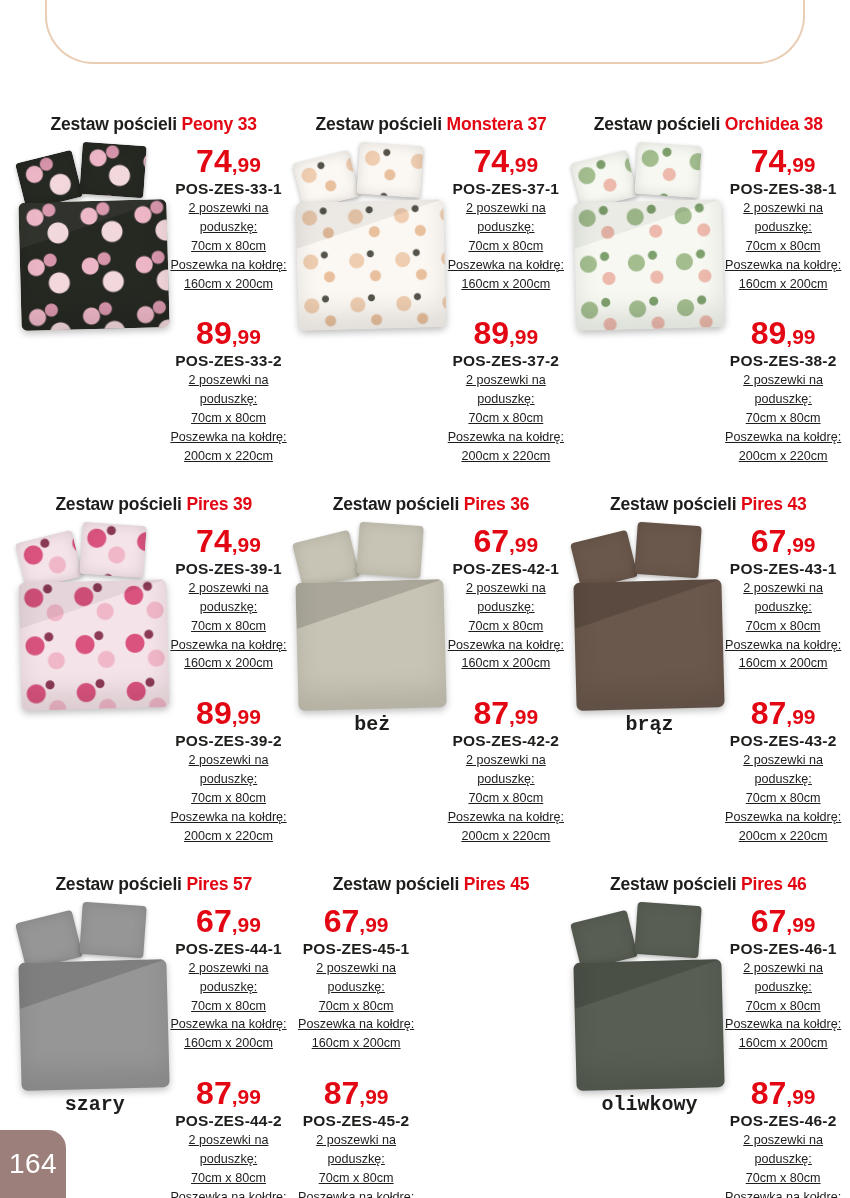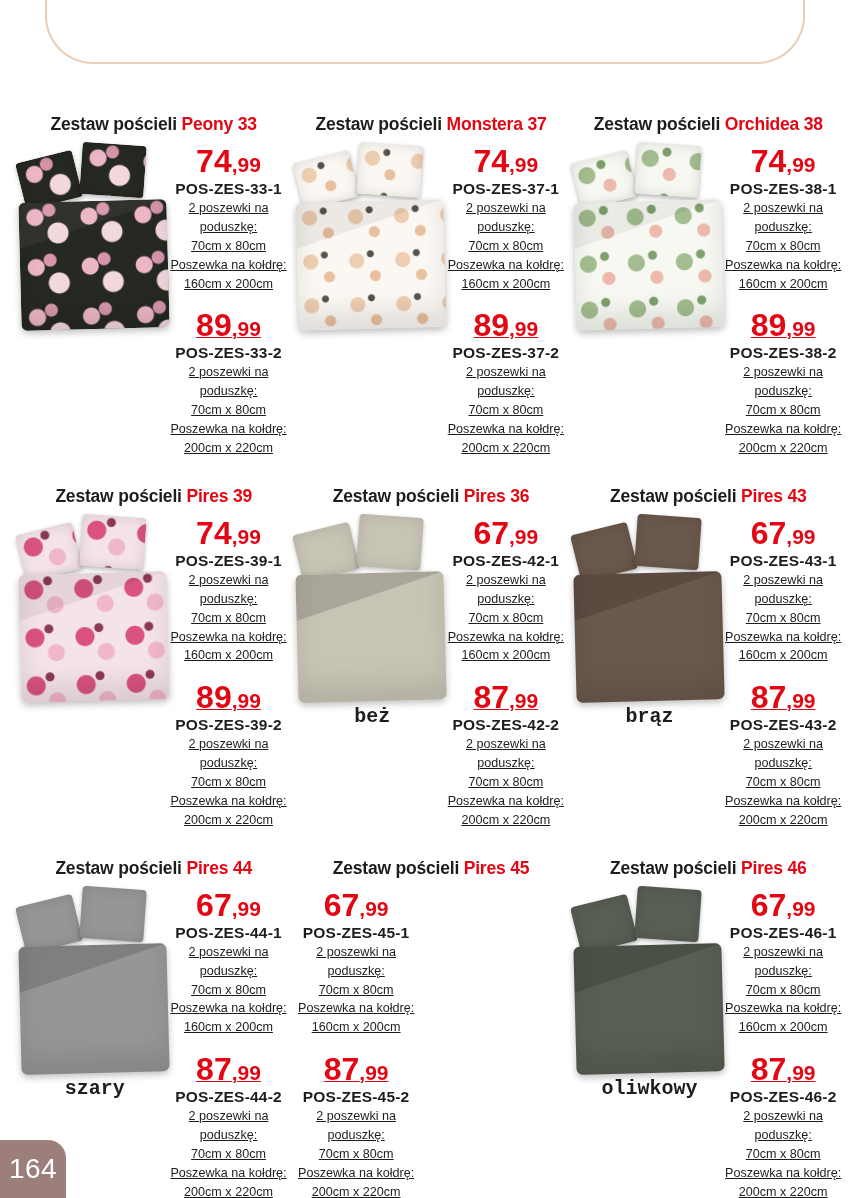--- a/index.html
+++ b/index.html
@@ -34,21 +34,21 @@
   .set-prefix::after{content:"\00a0";}
   .set-name{color:#e30613;}
   .card-body{display:flex;align-items:flex-start;}
   .photo-wrap{width:56%;display:flex;flex-direction:column;align-items:center;}
   .pricing{width:44%;text-align:center;padding-top:2px;}
   .price{color:#e30613;font-weight:bold;line-height:1;margin-top:2px;}
   .price .zl{font-size:32px;}
   .price .gr{font-size:21px;}
   .sku{font-size:15.5px;font-weight:bold;margin-top:3px;letter-spacing:.2px;}
   .spec{font-size:12.6px;line-height:1.5;color:#1d1d1b;margin-top:1px;text-decoration:underline;}
-  .price.second{margin-top:16px;text-decoration:underline;}
+  .price.second{margin-top:24px;}
   .color-label{font-size:20px;font-weight:bold;margin-top:2px;color:#1d1d1b;font-family:Liberation Mono, monospace;}
   
   .bed{position:relative;width:152px;height:190px;--fab:#ccc;--fold:rgba(0,0,0,.15);}
   .pillow{position:absolute;background:var(--fab);border-radius:4px;
     box-shadow:0 2px 4px rgba(0,0,0,.28), inset 0 0 14px rgba(0,0,0,.12);}
   .pillow-left{width:58px;height:48px;left:1px;top:15px;transform:rotate(-14deg);}
   .pillow-right{width:64px;height:52px;left:62px;top:3px;transform:rotate(4deg);}
   .duvet{position:absolute;left:1px;top:60px;width:148px;height:128px;
     background:var(--fab);border-radius:6px;transform:rotate(-1.5deg);
     box-shadow:0 3px 7px rgba(0,0,0,.25), inset 0 -18px 24px rgba(0,0,0,.10);}
@@ -83,21 +83,21 @@
   .img-pires39{--fab:#f4e3e8;--fold:rgba(0,0,0,.06);}
   .img-pires39 .pillow,.img-pires39 .duvet{
     background-color:#f4e3e8;
     background-image:
       radial-gradient(circle at 30% 32%, #d9537e 0 9px, transparent 10px),
       radial-gradient(circle at 72% 64%, #f0b7c8 0 8px, transparent 9px),
       radial-gradient(circle at 58% 14%, #8c3a55 0 4px, transparent 5px);
     background-size:50px 48px;}
   
   .page-badge{
-    position:absolute;left:0;bottom:0;width:66px;height:58px;
+    position:absolute;left:0;bottom:0;width:66px;height:68px;
     background:#9c7f7a;border-top-right-radius:18px;
     display:flex;align-items:center;justify-content:center;
     color:#fff;font-size:28px;letter-spacing:.5px;
   }
 </style>
 </head>
 <body>
 
 <div class="header">
   <div class="title-frame"></div>
@@ -339,21 +339,21 @@
           <div>70cm x 80cm</div>
           <div>Poszewka na kołdrę:</div>
           <div>200cm x 220cm</div>
         </div>
       </div>
     </div>
   </div>
 
   <div class="card">
     <div class="card-title">
-      <span class="set-prefix">Zestaw pościeli</span><span class="set-name">Pires 44</span>
+      <span class="set-prefix">Zestaw pościeli</span><span class="set-name">Pires 57</span>
     </div>
     <div class="card-body">
       <div class="photo-wrap">
         <div class="bed img-solid" style="--fab: #969696;">
           <div class="pillow pillow-left"></div>
           <div class="pillow pillow-right"></div>
           <div class="duvet">
             <div class="fold"></div>
           </div>
         </div>

